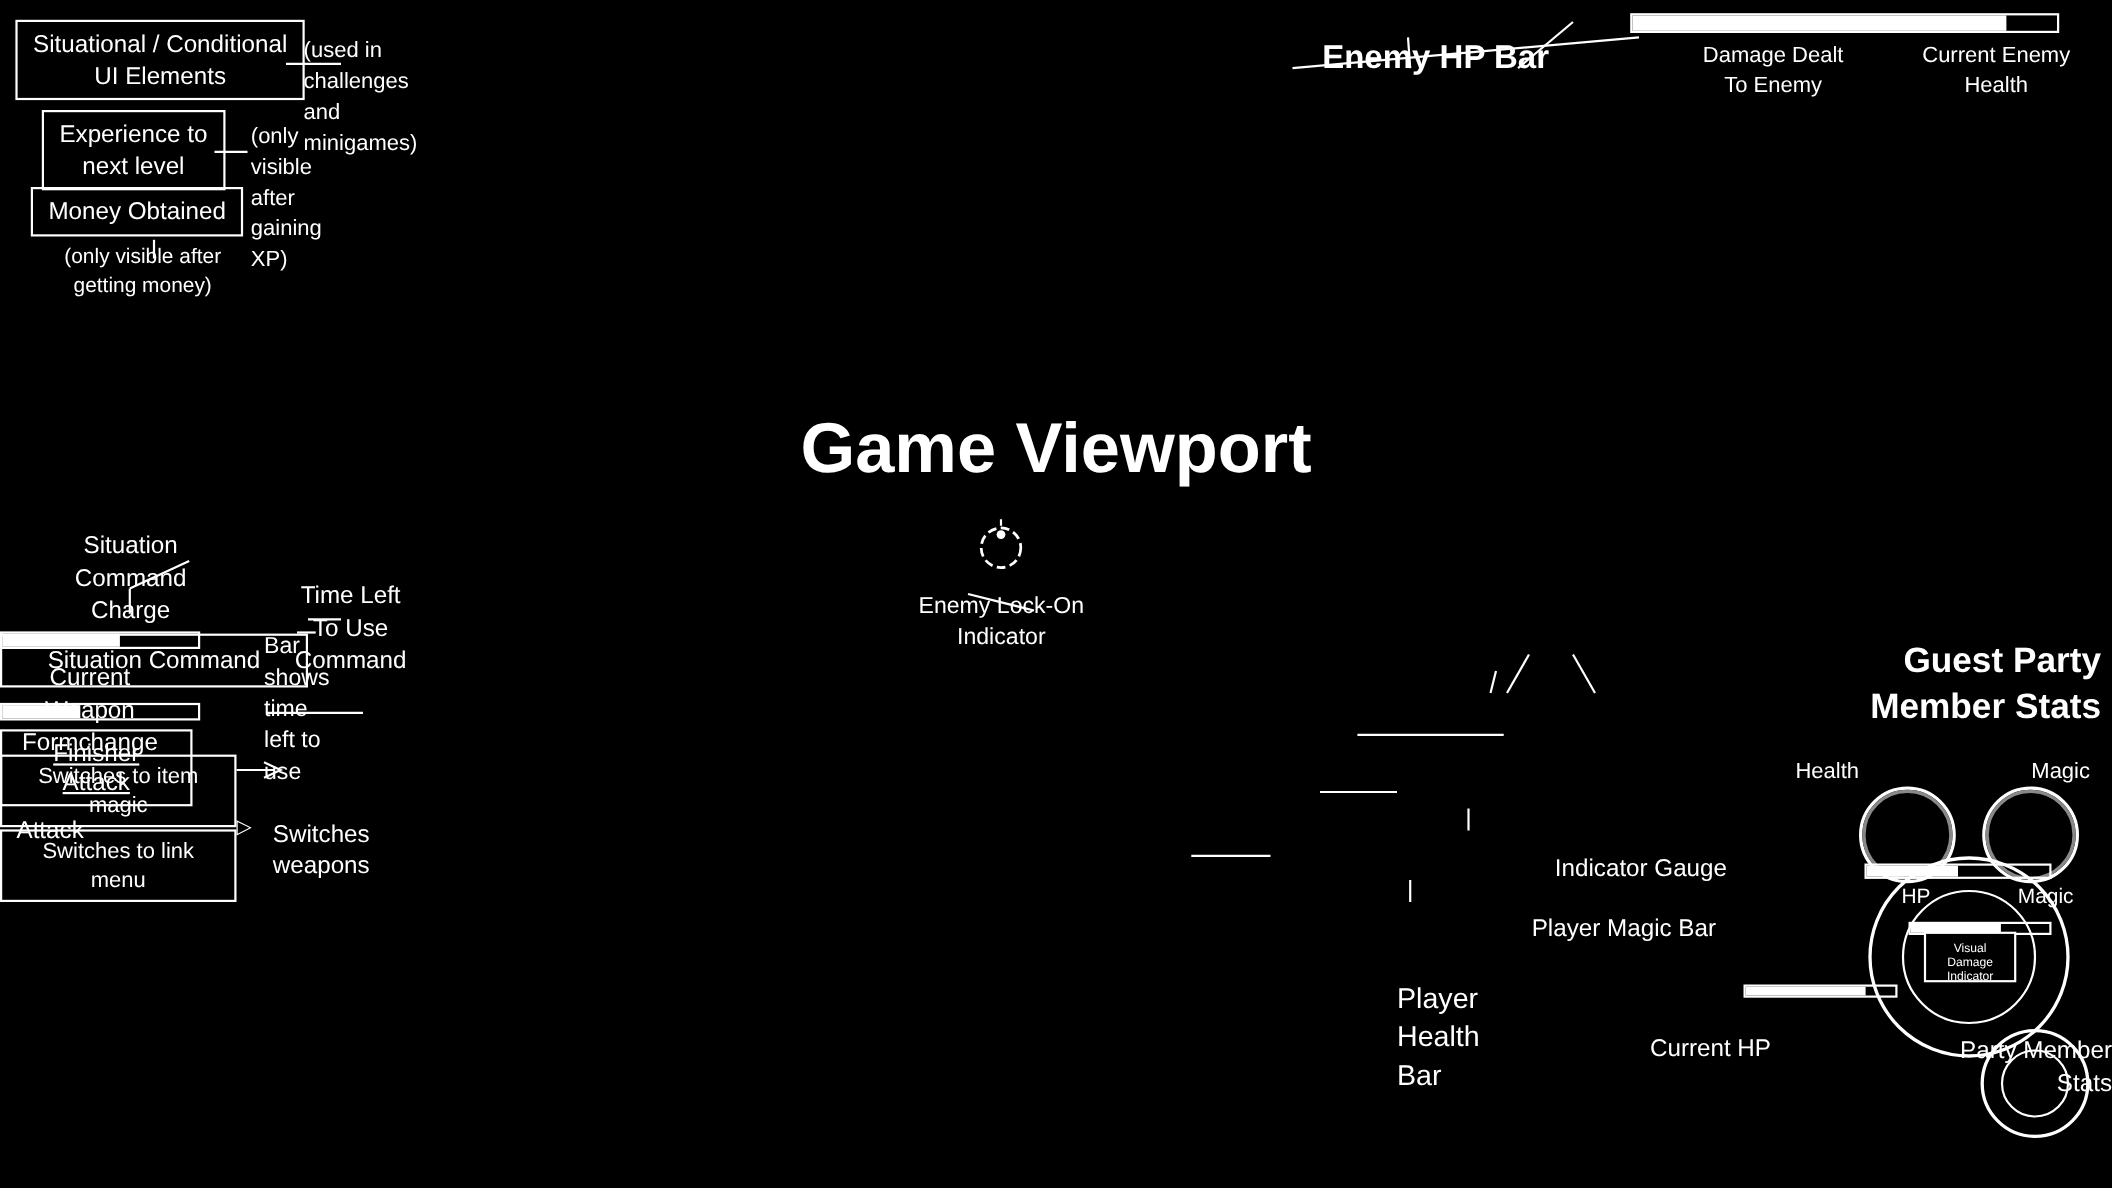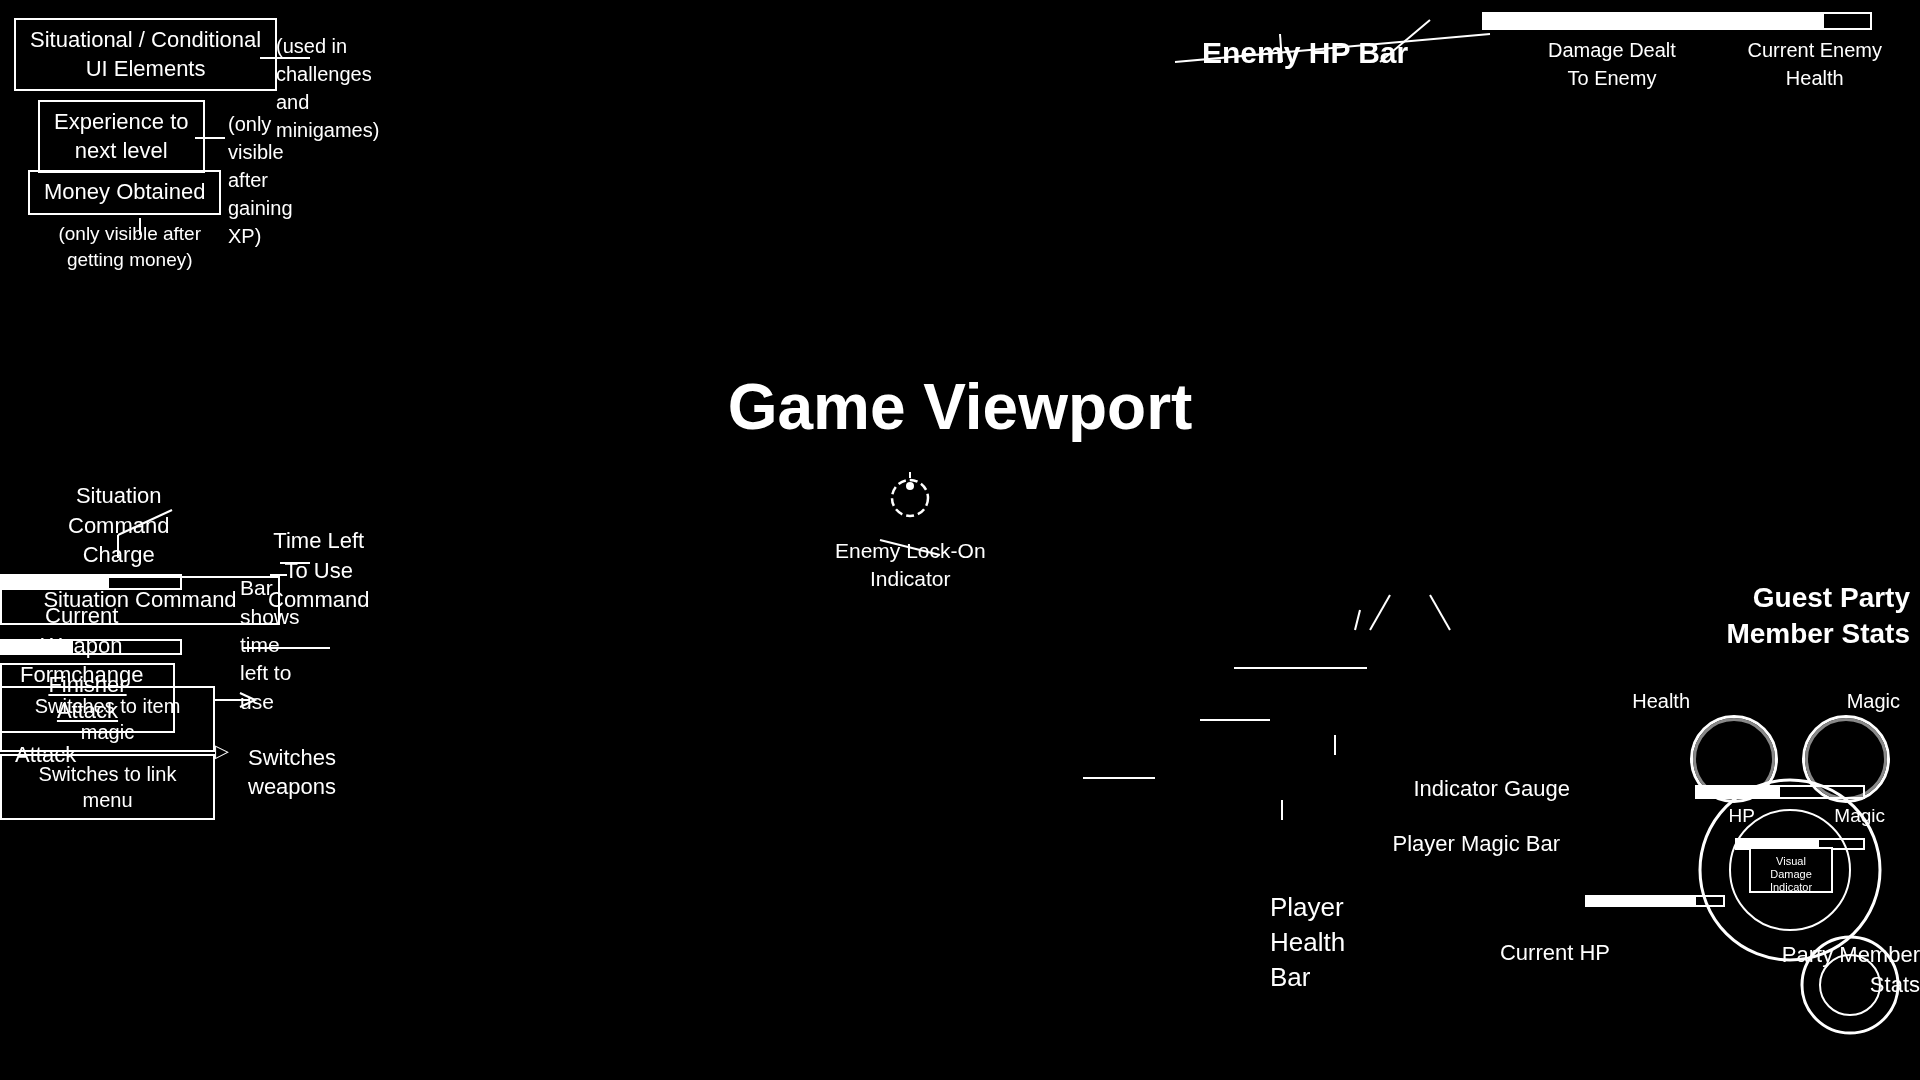--- a/index.html
+++ b/index.html
@@ -181,21 +181,21 @@
       <circle cx="30" cy="30" r="18" stroke="white" stroke-width="2.5" fill="none" stroke-dasharray="8 4"></circle>
       <circle cx="30" cy="18" r="4" fill="white"></circle>
       <line x1="30" y1="10" x2="30" y2="4" stroke="white" stroke-width="2"></line>
     </svg>
   </div>
   <div style="font-size:21px; line-height:1.35;">Enemy Lock-On<br>Indicator</div>
 </div>
 
 <div style="position:absolute; bottom:20px; right:0px; width:650px; height:500px;">
 
-  <div style="position:absolute; top:20px; right:10px; font-size:28px; font-weight:bold; text-align:right; line-height:1.3;">Guest Party<br>Member Stats</div>
+  <div style="position:absolute; top:20px; right:10px; font-size:32px; font-weight:bold; text-align:right; line-height:1.3;">Guest Party<br>Member Stats</div>
 
   <div style="position:absolute; top:130px; right:230px; font-size:20px;">Health</div>
 
   <div style="position:absolute; top:130px; right:20px; font-size:20px;">Magic</div>
 
   <div style="position:absolute; top:155px; right:30px; display:flex; gap:16px;">
 
     <div class="circle-ring" style="width:88px; height:88px; margin-right:8px;">
       <div style="width:100%; height:100%; border-radius:50%; border:3px solid #888;"></div>
     </div>

